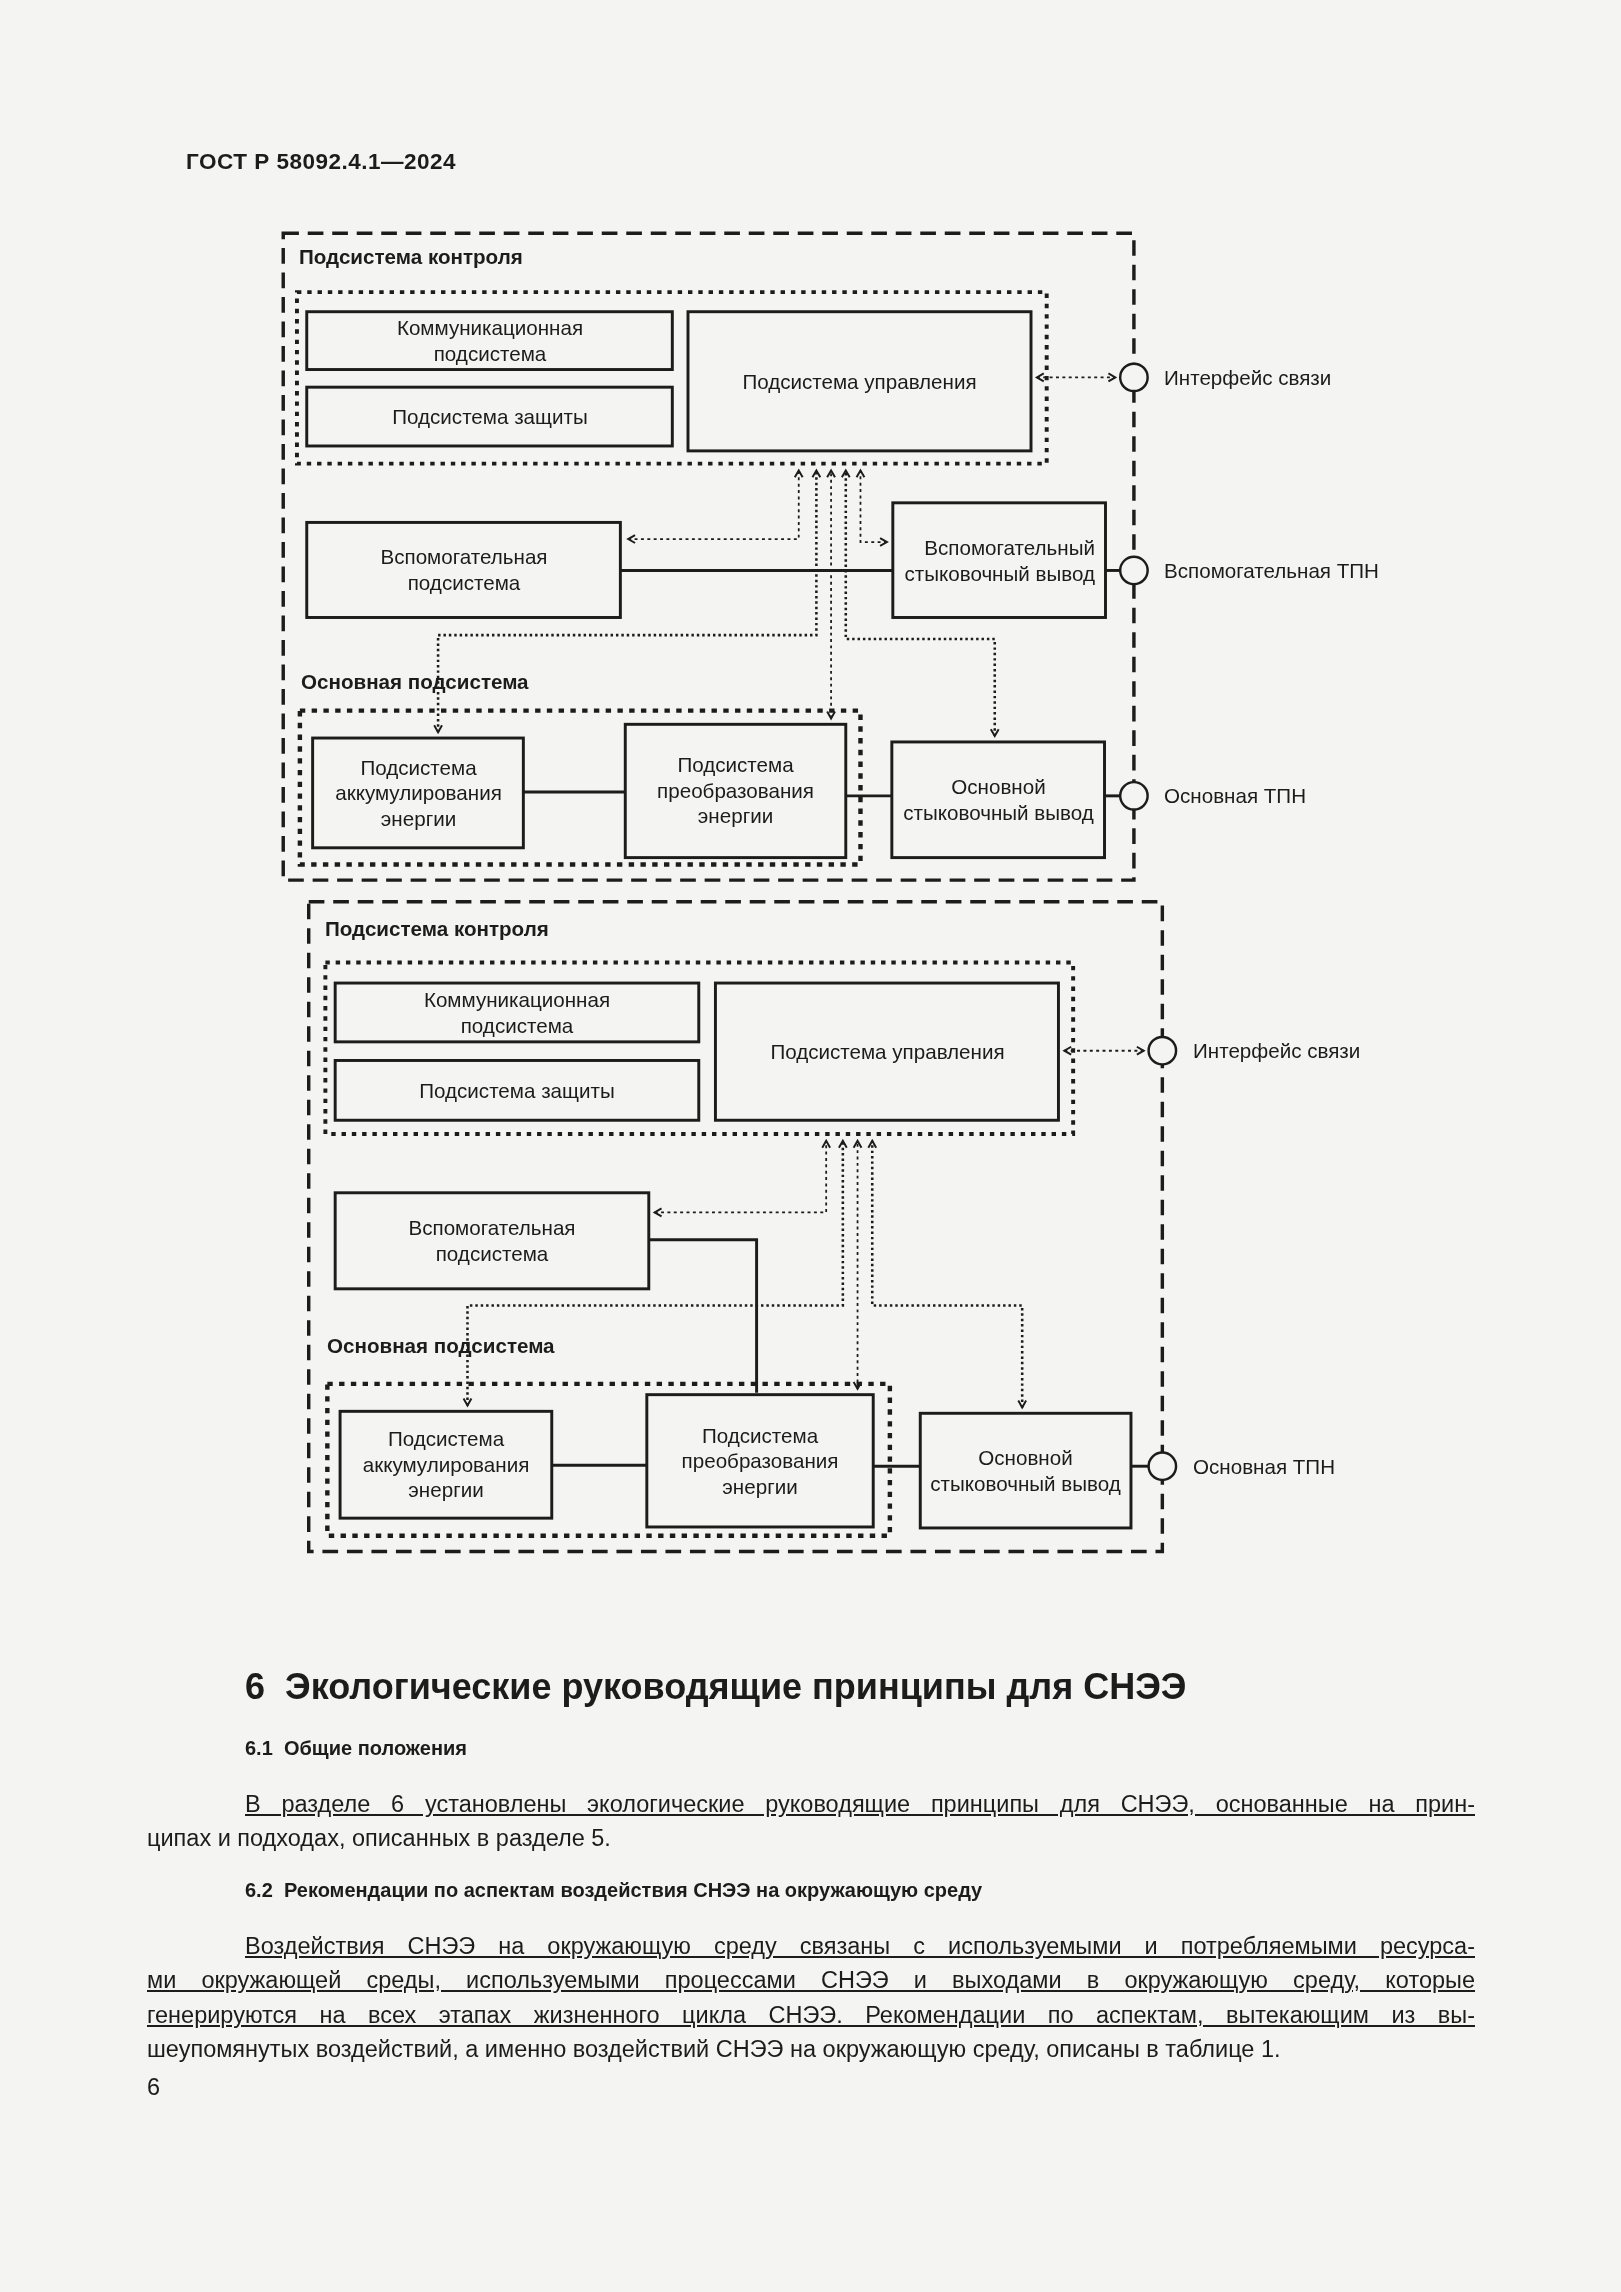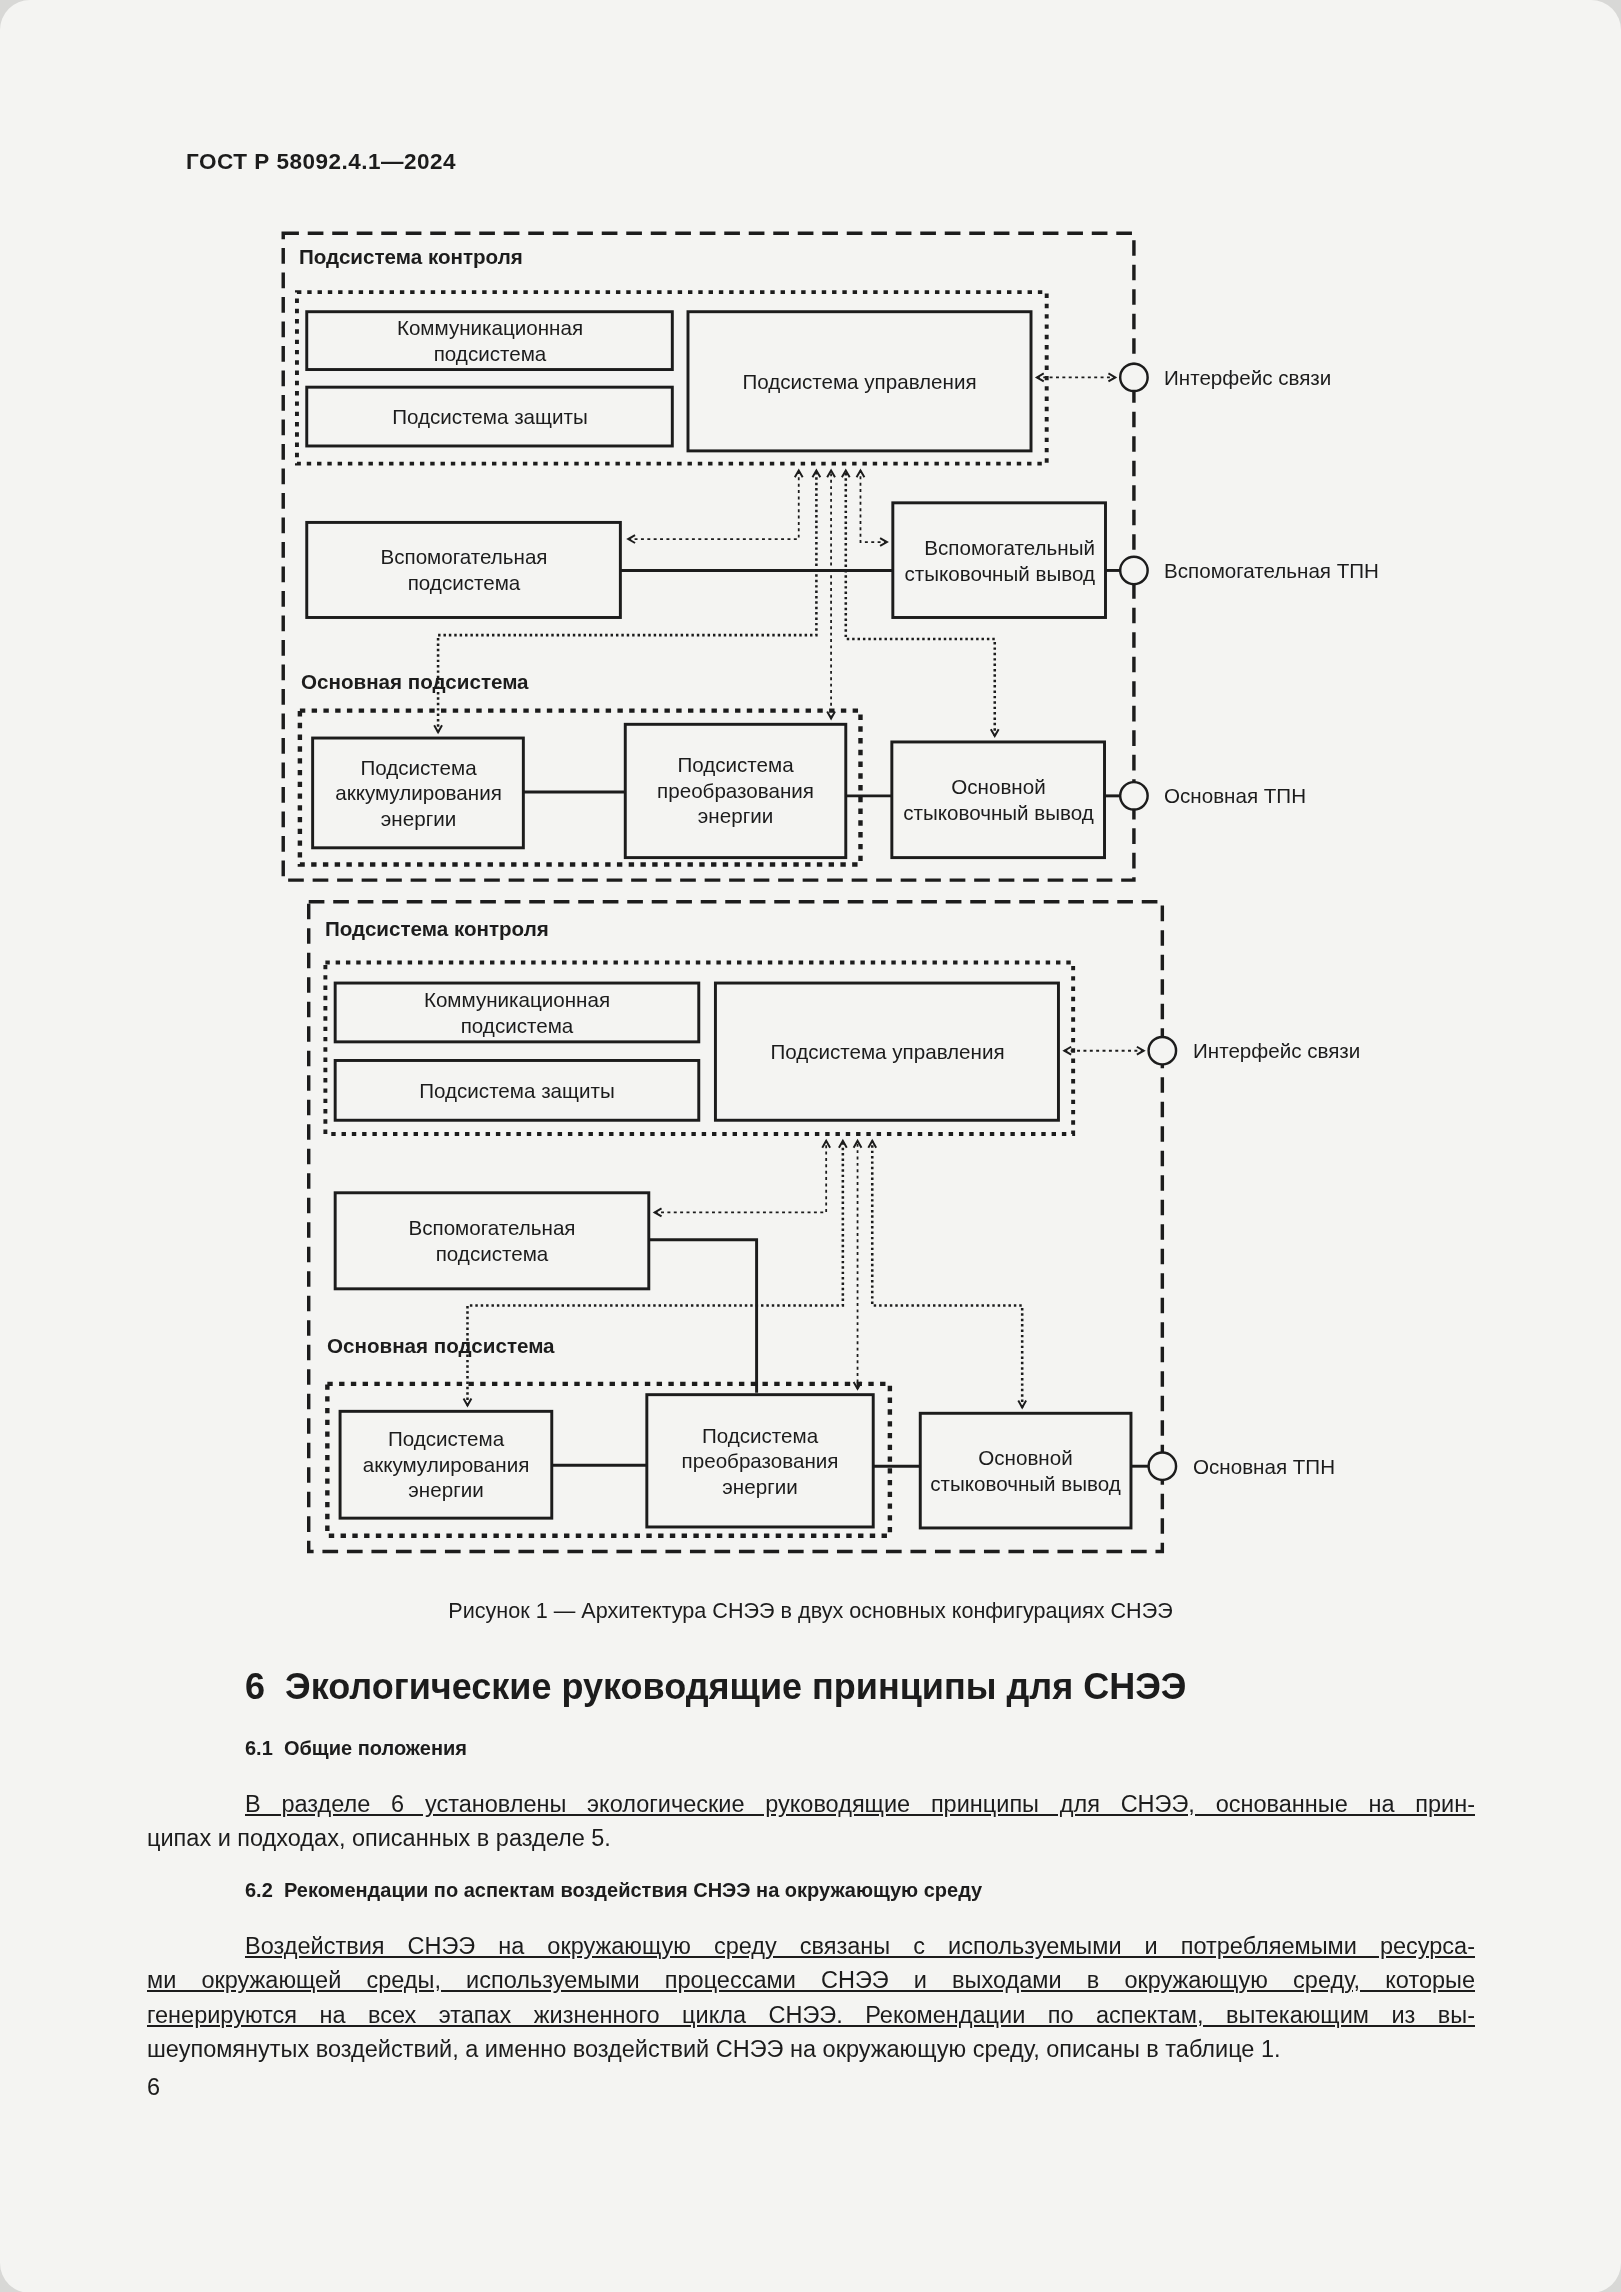--- a/index.html
+++ b/index.html
@@ -1,17 +1,17 @@
 <!DOCTYPE html>
 <html><head>
 <meta charset="utf-8">
 <style>
   html,body{margin:0;padding:0;}
   body{background:#d8d8d6;font-family:"Liberation Sans","DejaVu Sans",sans-serif;}
-  .page{position:relative;width:1621px;height:2293px;background:#f4f4f2;color:#1c1c1c;overflow:hidden;margin:0 auto;border-radius:30px;}
+  .page{position:relative;width:1621px;height:2293px;background:#f4f4f2;color:#1c1c1c;overflow:hidden;margin:0 auto;}
   .hdr{position:absolute;left:186px;top:149px;font-size:22.5px;font-weight:bold;letter-spacing:0.5px;}
   svg.fig{position:absolute;left:0;top:0;}
   .box-label{position:absolute;display:flex;align-items:center;justify-content:center;text-align:center;
              font-size:20.6px;line-height:1.24;color:#1c1c1c;}
   .box-label>span{display:inline-block;}
   .grp-label{position:absolute;font-size:20.6px;font-weight:bold;white-space:nowrap;}
   .port-label{position:absolute;font-size:20.6px;height:27.4px;display:flex;align-items:center;white-space:nowrap;}
   .caption{position:absolute;left:0;width:1621px;text-align:center;font-size:21.6px;}
   .h1{position:absolute;left:245px;font-size:36px;font-weight:bold;white-space:pre-wrap;}
   .h2{position:absolute;left:245px;font-size:20px;font-weight:bold;white-space:pre-wrap;}
@@ -146,21 +146,20 @@
     </div>
   <div class="box-label" style="left:647px;top:1395px;width:226px;height:132px;">
       <span style="width:201px;">Подсистема преобразования энергии</span>
     </div>
   <div class="box-label" style="left:920px;top:1413px;width:211px;height:115px;">
       <span style="width:191px;">Основной стыковочный вывод</span>
     </div>
   <div class="port-label" style="left:1193px;top:1037px;">Интерфейс связи</div>
   <div class="port-label" style="left:1193px;top:1453px;">Основная ТПН</div>
 
-  <div class="caption" style="top:1598px;">Рисунок 1 — Архитектура СНЭЭ в двух основных конфигурациях СНЭЭ</div>
 
   <div class="h1" style="top:1666px;">6  Экологические руководящие принципы для СНЭЭ</div>
 
   <div class="h2" style="top:1737px;">6.1  Общие положения</div>
   <div class="bline indent j" style="top:1787px;">В разделе 6 установлены экологические руководящие принципы для СНЭЭ, основанные на прин-</div>
   <div class="bline l" style="top:1821px;">ципах и подходах, описанных в разделе 5.</div>
 
   <div class="h2" style="top:1879px;">6.2  Рекомендации по аспектам воздействия СНЭЭ на окружающую среду</div>
   <div class="bline j" style="top:1963px;">ми окружающей среды, используемыми процессами СНЭЭ и выходами в окружающую среду, которые</div>
   <div class="bline indent j" style="top:1929px;">Воздействия СНЭЭ на окружающую среду связаны с используемыми и потребляемыми ресурса-</div>

